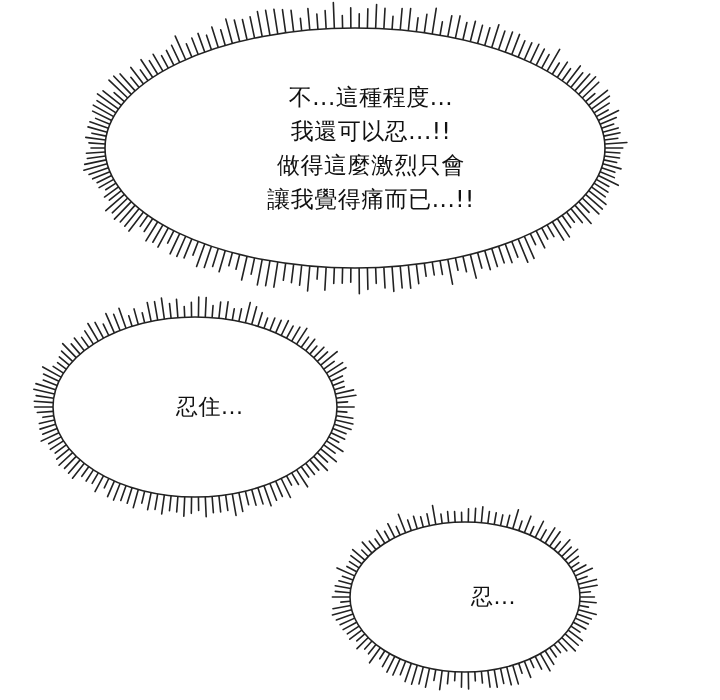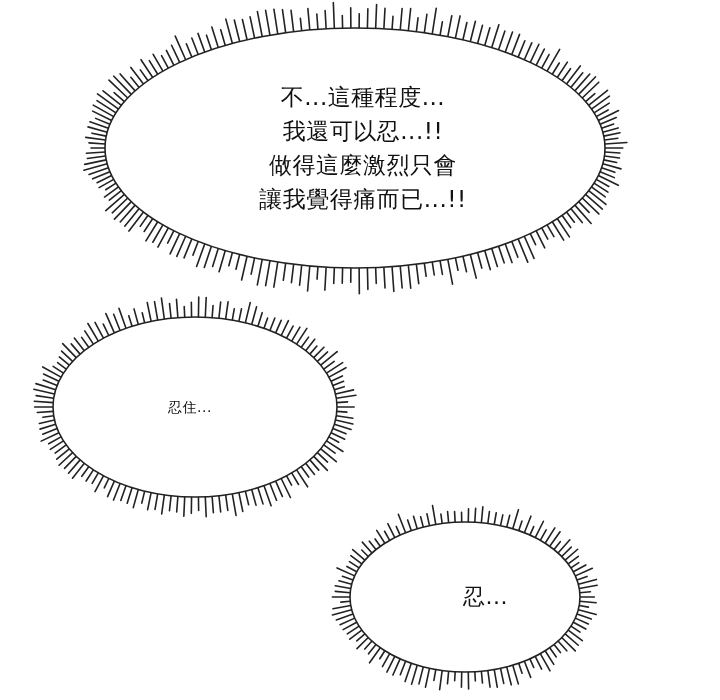--- a/index.html
+++ b/index.html
@@ -20,21 +20,21 @@
   }
   .bubble svg {
     display: block;
     position: absolute;
     top: 0;
     left: 0;
     overflow: visible;
   }
   .bubble-text {
     position: absolute;
-    left: 8px;
+    left: 16px;
     top: 0;
     width: 100%;
     height: 100%;
     display: flex;
     flex-direction: column;
     align-items: center;
     justify-content: center;
     color: #111111;
     line-height: 1.48;
     white-space: pre;
@@ -52,21 +52,21 @@
     font-size: 23px;
   }
   
   #bubble-2 {
     left: 30px;
     top: 300px;
     width: 330px;
     height: 215px;
   }
   #bubble-2 .bubble-text {
-    font-size: 14px;
+    font-size: 22px;
     align-items: flex-start;
     padding-left: 130px;
     box-sizing: border-box;
   }
   
   #bubble-3 {
     left: 330px;
     top: 505px;
     width: 270px;
     height: 185px;

